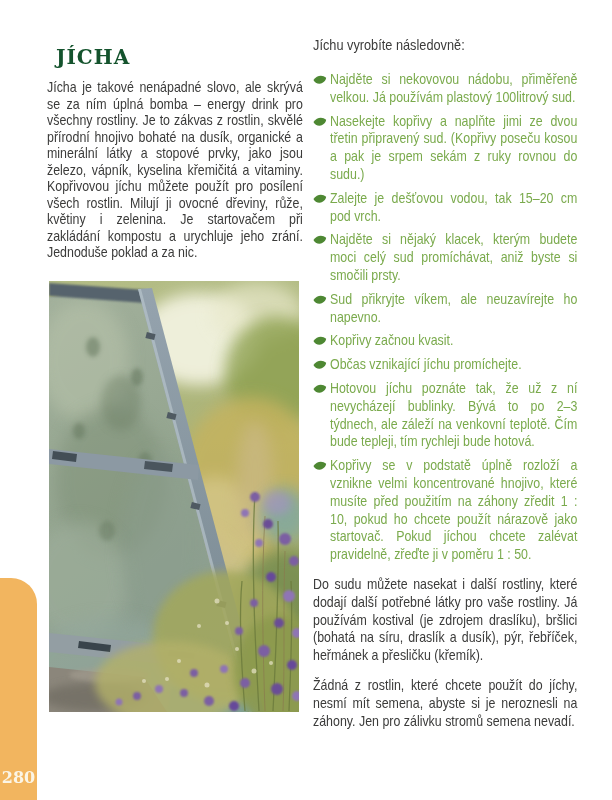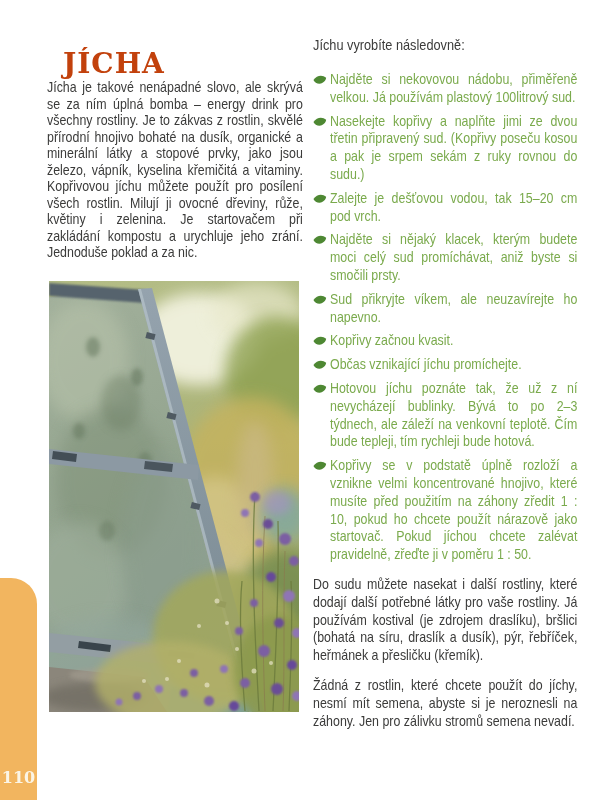--- a/index.html
+++ b/index.html
@@ -1,24 +1,24 @@
 <!DOCTYPE html>
 <html lang="cs"><head>
 <meta charset="utf-8">
 <style>
   * { box-sizing: border-box; }
   html,body { margin:0; padding:0; }
   body { width:612px; height:800px; background:#ffffff; font-family:"Liberation Sans", sans-serif; }
   .page { position:relative; width:612px; height:800px; background:#ffffff; overflow:hidden; }
 
   .title {
-    position:absolute; left:47px; top:33px; margin:16px;
+    position:absolute; left:47px; top:33px; margin:9px;
     font-family:"DejaVu Serif", serif; font-weight:bold;
-    font-size:28px; line-height:30px; letter-spacing:1px;
-    color:#c2410c;
+    font-size:20px; line-height:30px; letter-spacing:1px;
+    color:#14532d;
   }
 
   .condensed { transform:scaleX(0.85); transform-origin:0 0; }
 
   .lead-wrap { position:absolute; left:47px; top:79px; width:301px; }
   .lead {
     margin:0; font-size:14.6px; line-height:16.5px; color:#3B3B3A;
     text-align:justify; hyphens:auto; -webkit-hyphens:auto;
   }
 
@@ -265,16 +265,16 @@
           </svg>
         <span>Kopřivy se v podstatě úplně rozloží a vznikne velmi koncentrované hnojivo, které musíte před použitím na záhony zředit 1 : 10, pokud ho chcete použít nárazově jako startovač. Pokud jíchou chcete zalévat pravidelně, zřeďte ji v poměru 1 : 50.</span>
       </li>
     </ul>
 
     <p class="closing">Do sudu můžete nasekat i další rostliny, které dodají další potřebné látky pro vaše rostliny. Já používám kostival (je zdrojem draslíku), bršlici (bohatá na síru, draslík a dusík), pýr, řebříček, heřmánek a přesličku (křemík).</p>
     <p class="closing">Žádná z rostlin, které chcete použít do jíchy, nesmí mít semena, abyste si je neroznesli na záhony. Jen pro zálivku stromů semena nevadí.</p>
   </div>
 
   <div class="page-tab">
-    <div class="page-number">110</div>
+    <div class="page-number">280</div>
   </div>
 
 </div>
 
 </body></html>

